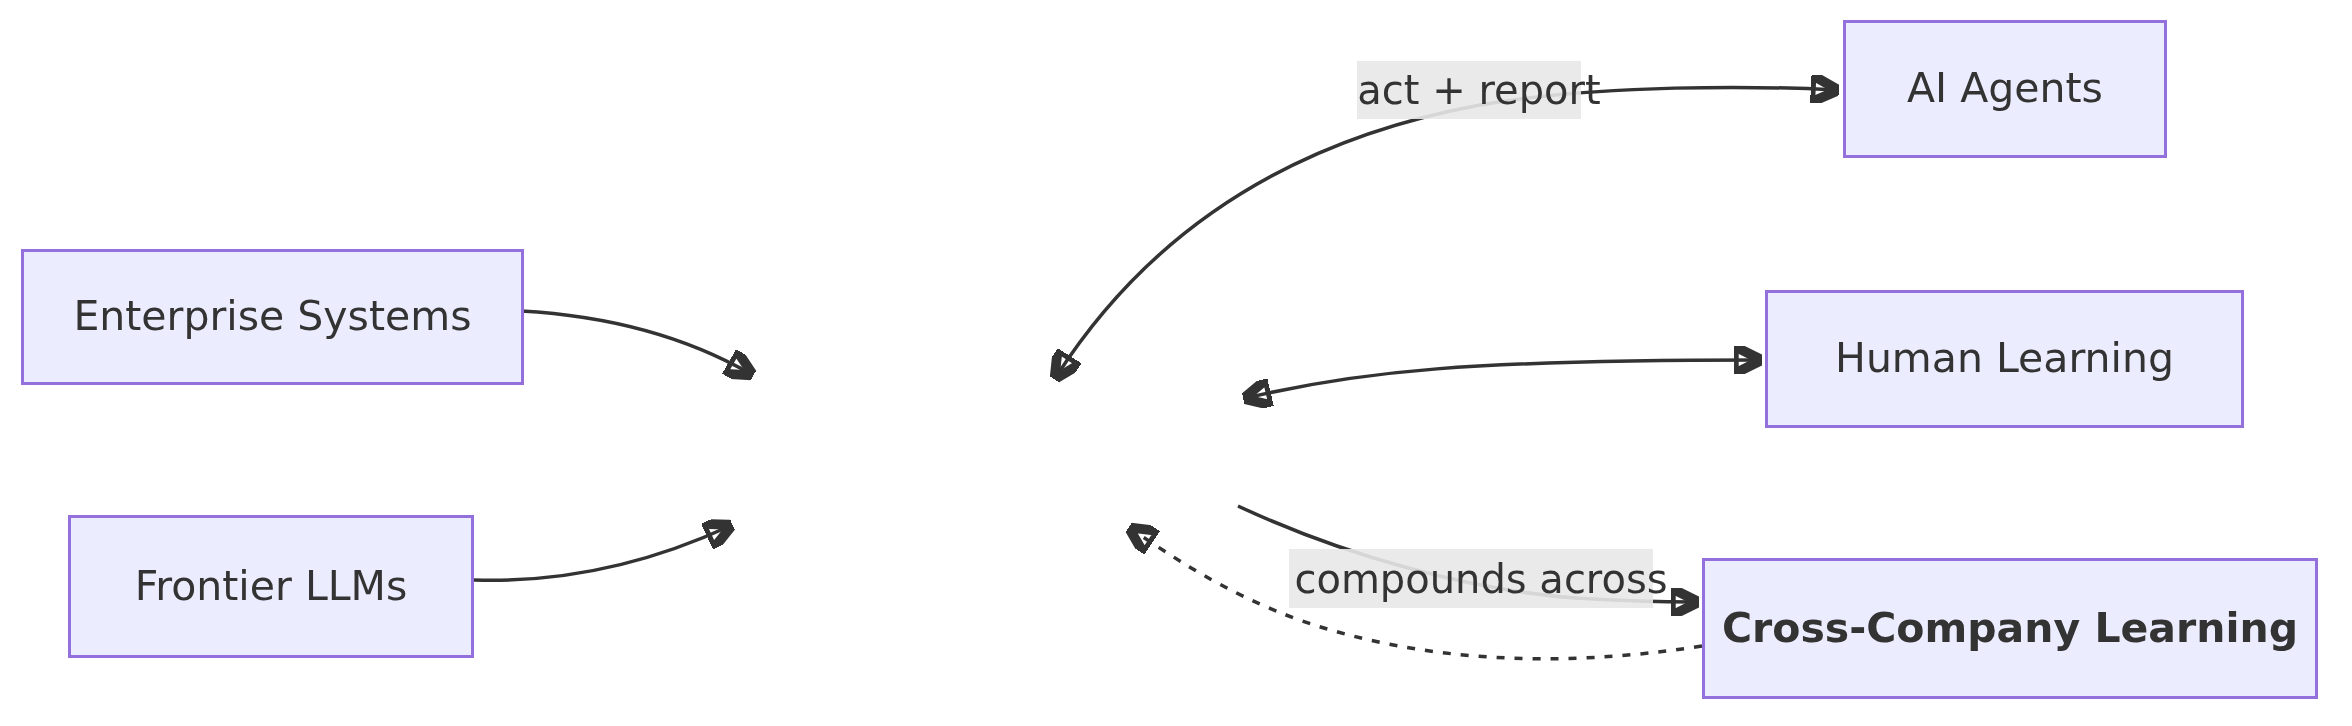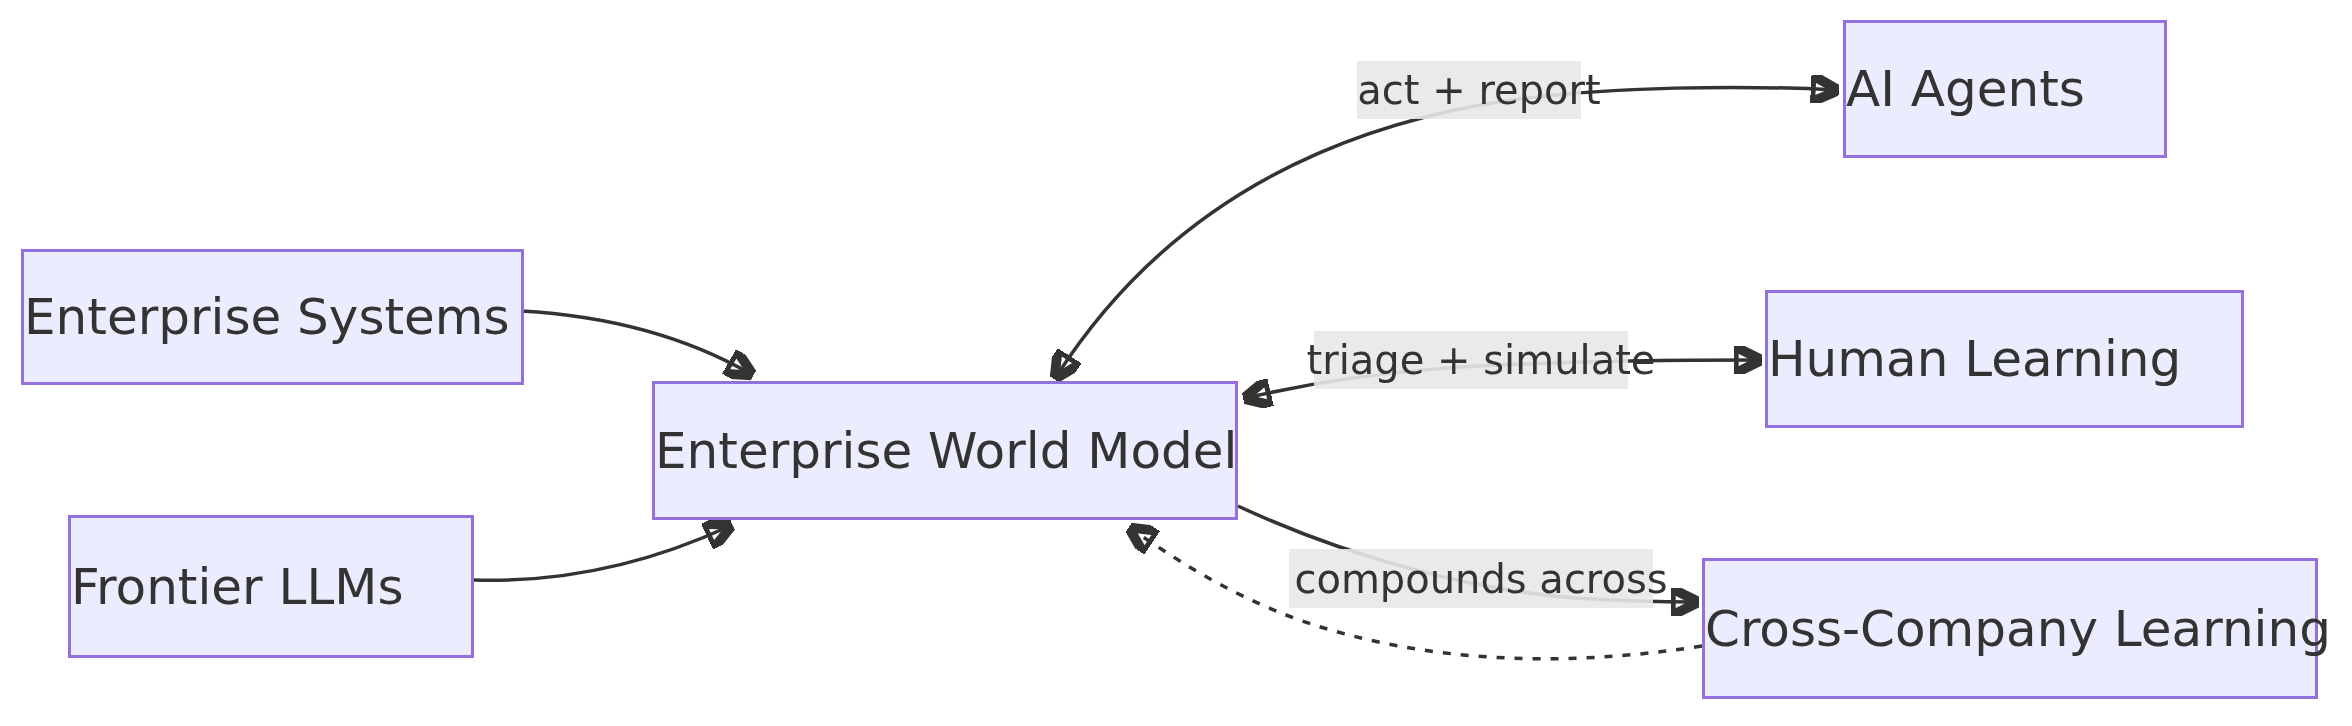--- a/index.html
+++ b/index.html
@@ -16,42 +16,42 @@
     width:2352px;height:726px;
     background:var(--canvas-bg);
     font-family:"DejaVu Sans","Liberation Sans",sans-serif;
     overflow:hidden;
   }
   .edges{position:absolute;left:0;top:0;width:2352px;height:726px;z-index:1;}
   .edges path{fill:none;stroke:var(--edge);stroke-width:3.5px;}
   .edges path.dotted{stroke-dasharray:8 10;}
   .node{
     position:absolute;z-index:3;
-    display:flex;align-items:center;
+    display:flex;align-items:center;justify-content:center;
     background:var(--node-fill);
     border:3px solid var(--node-border);
     color:var(--text);
-    font-size:50px;line-height:1.2;
+    font-size:41px;line-height:1.2;
     box-sizing:border-box;white-space:nowrap;
   }
   .edge-label{
     position:absolute;z-index:2;
     display:flex;align-items:center;justify-content:center;
     background:rgba(232,232,232,0.9);
     color:var(--text);
     font-size:40px;line-height:1.2;
     box-sizing:border-box;white-space:nowrap;padding-left:20px;
   }
   
   #n-enterprise-systems   {left:21px;  top:249px; width:503px; height:136px;}
   #n-frontier-llms        {left:68px;  top:515px; width:406px; height:143px;}
   #n-enterprise-world-model{left:652px;top:381px; width:586px; height:139px;}
   #n-ai-agents            {left:1843px;top:20px;  width:324px; height:138px;}
   #n-human-operators      {left:1765px;top:290px; width:479px; height:138px;}
-  #n-cross-company-learning{left:1702px;top:558px;width:616px; height:141px;}
+  #n-cross-company-learning{left:1702px;top:558px;width:616px; height:141px;font-weight:bold;}
   
   #l-act-report       {left:1357px;top:61px;  width:224px;height:58px;}
   #l-triage-simulate  {left:1314px;top:331px; width:314px;height:58px;}
   #l-compounds-across {left:1289px;top:549px; width:364px;height:59px;}
 </style>
 </head>
 <body>
 
 <div class="canvas">
 
@@ -71,36 +71,30 @@
     <path d="M 1238 506 C 1345 556 1470 590 1575 598 C 1640 602 1670 602 1696 602" marker-end="url(#arrowEnd)"></path>
     <path class="dotted" d="M 1702 646 C 1555 669 1420 661 1302 621 C 1222 592 1172 556 1131 529" marker-end="url(#arrowEnd)"></path>
   </svg>
 
   <div class="node" id="n-enterprise-systems">
     <span>Enterprise Systems</span>
   </div>
   <div class="node" id="n-frontier-llms">
     <span>Frontier LLMs</span>
   </div>
-  <div class="node" id="n-enterprise-world-model">
-    <span>Enterprise World Model</span>
-  </div>
   <div class="node" id="n-ai-agents">
     <span>AI Agents</span>
   </div>
   <div class="node" id="n-human-operators">
     <span>Human Learning</span>
   </div>
   <div class="node" id="n-cross-company-learning">
     <span>Cross-Company Learning</span>
   </div>
 
   <div class="edge-label" id="l-act-report">
     <span>act + report</span>
   </div>
-  <div class="edge-label" id="l-triage-simulate">
-    <span>triage + simulate</span>
-  </div>
   <div class="edge-label" id="l-compounds-across">
     <span>compounds across</span>
   </div>
 
 </div>
 
 </body></html>

